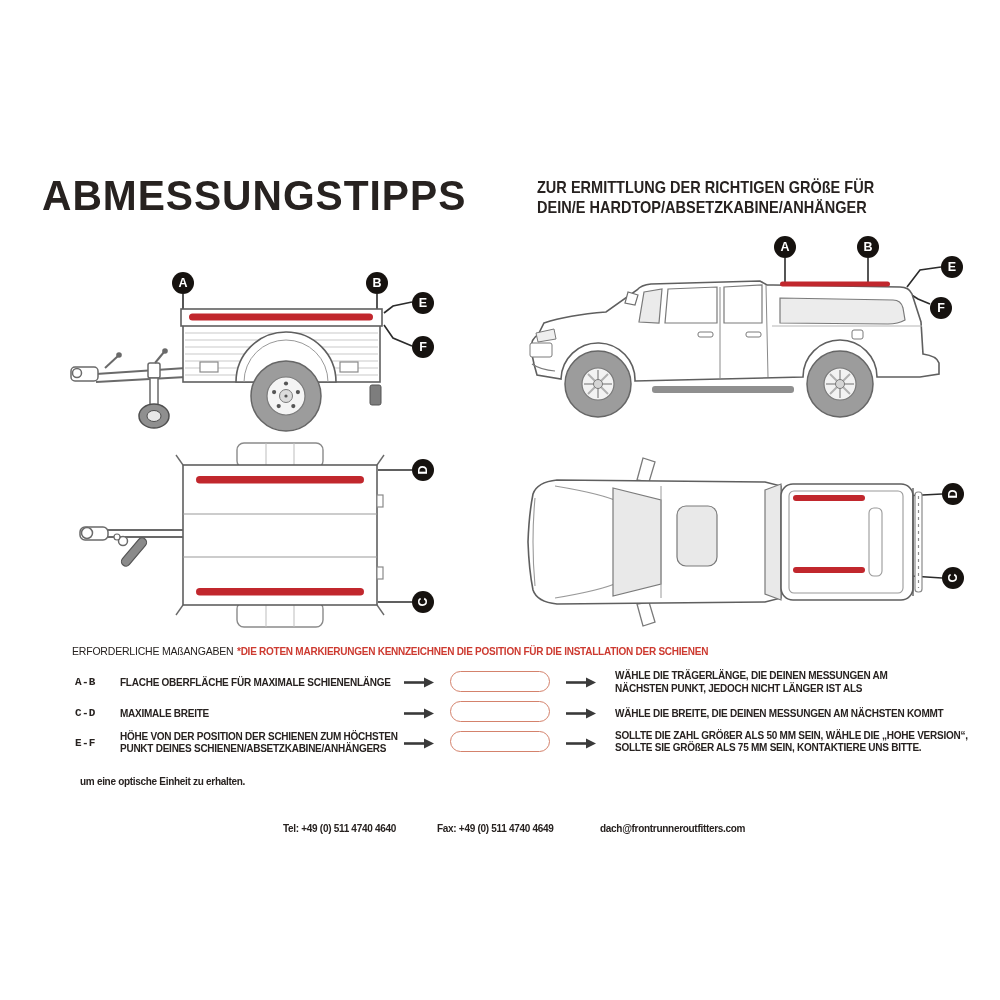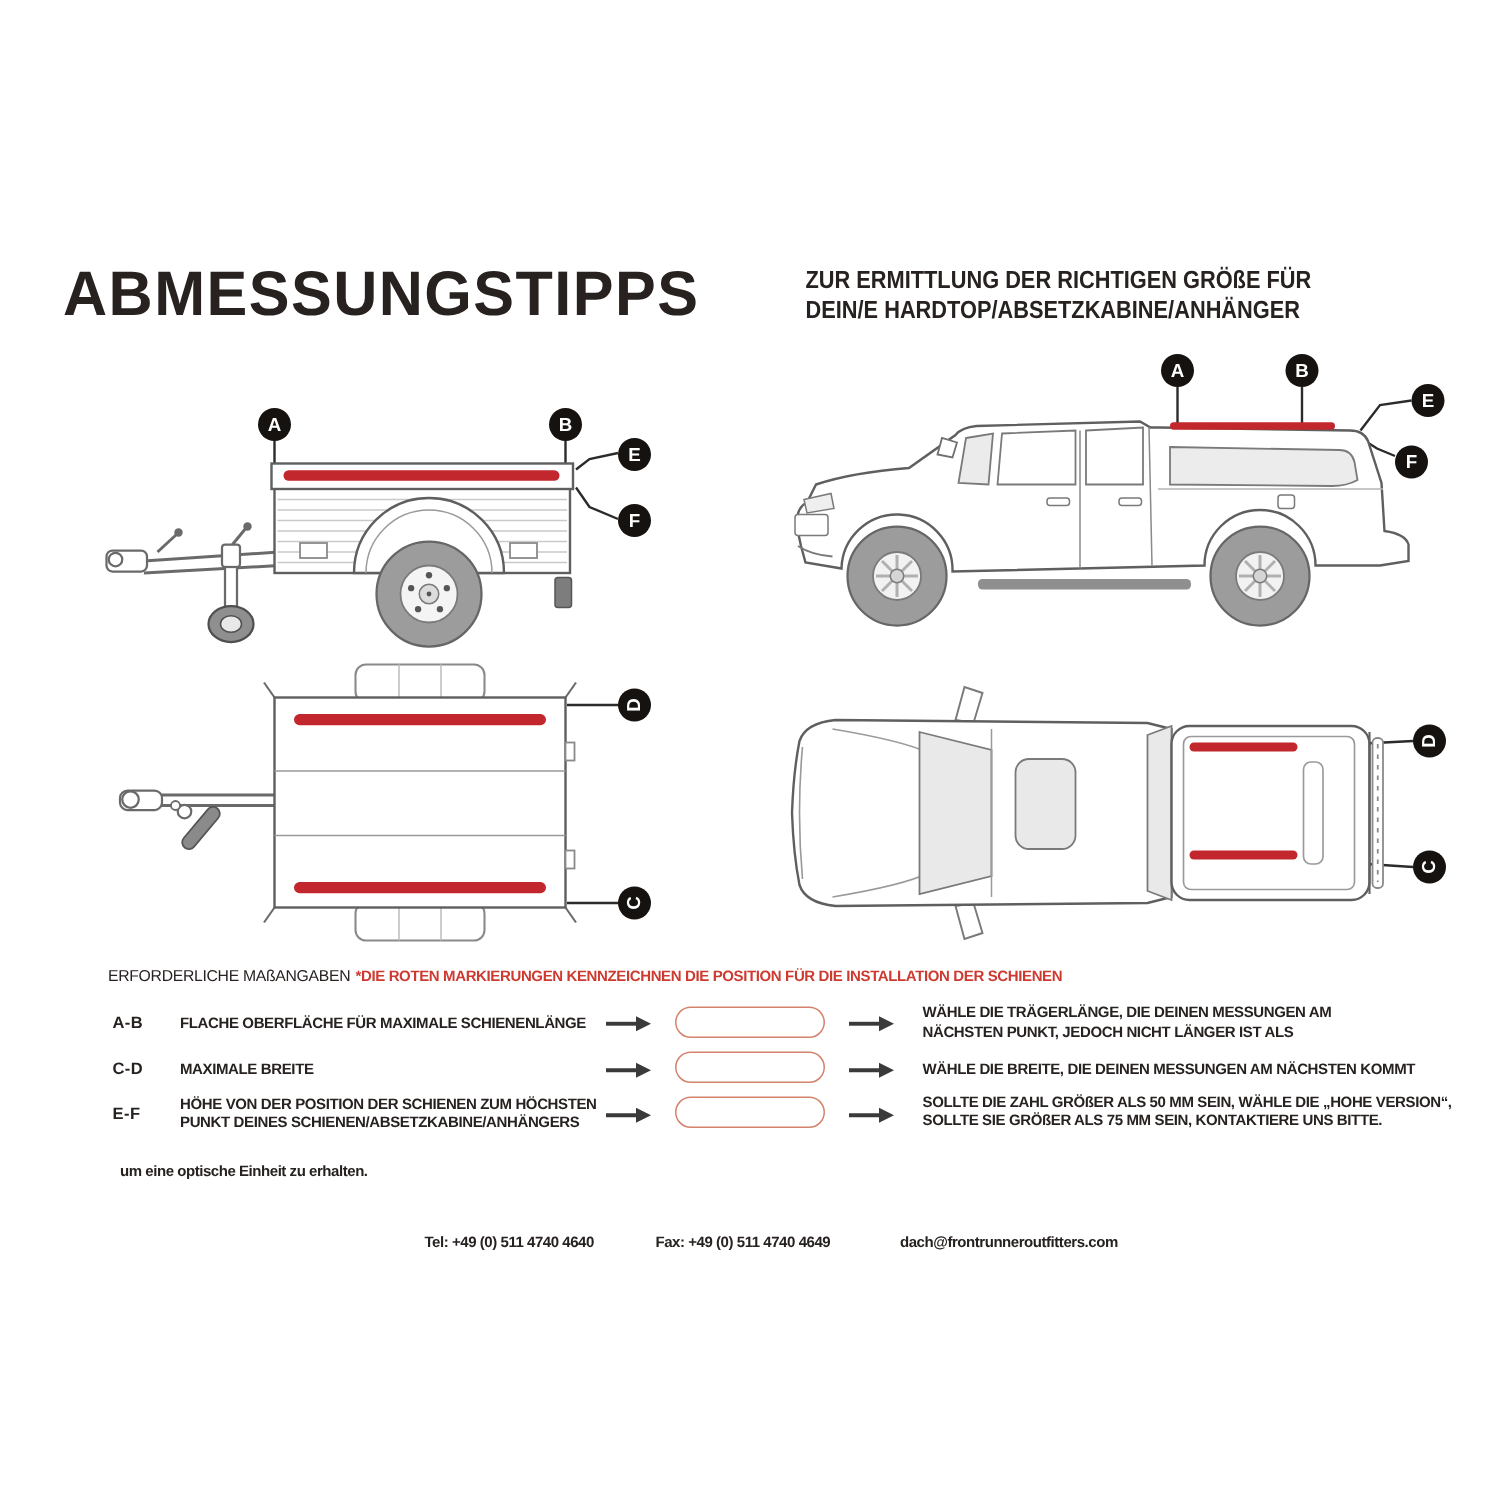--- a/index.html
+++ b/index.html
@@ -22,21 +22,21 @@
   .fig { position:absolute; }
   .fig svg { position:absolute; left:0; top:0; }
   .badge { position:absolute; width:22px; height:22px; border-radius:50%;
            background:#16120f; color:#fff; display:flex; align-items:center; justify-content:center;
            font-size:12.5px; font-weight:700; z-index:3; }
   .badge.rot span { display:inline-block; transform:rotate(-90deg); }
 
   
   .sec-title { font-size:10.5px; font-weight:400; letter-spacing:-0.2px; }
   .red-note  { font-size:10px; font-weight:700; letter-spacing:-0.25px; color:#cd3a30; }
-  .range-lbl { font-size:11px; font-weight:700; letter-spacing:0.3px; }
+  .range-lbl { font-size:11px; font-weight:700; letter-spacing:0.3px;font-family:Liberation Mono, monospace; }
   .desc, .instr { font-size:10px; font-weight:700; letter-spacing:-0.25px; }
   .pill { width:100px; height:21px; border:1.5px solid #d4826c; border-radius:10.5px; background:#fff;
           font-size:10px; font-weight:700; text-align:center; line-height:18px; }
 
   
   .fn { font-size:10px; font-weight:700; letter-spacing:-0.3px; }
   .contact { font-size:10px; font-weight:700; letter-spacing:-0.3px; }
 </style>
 </head>
 <body>

